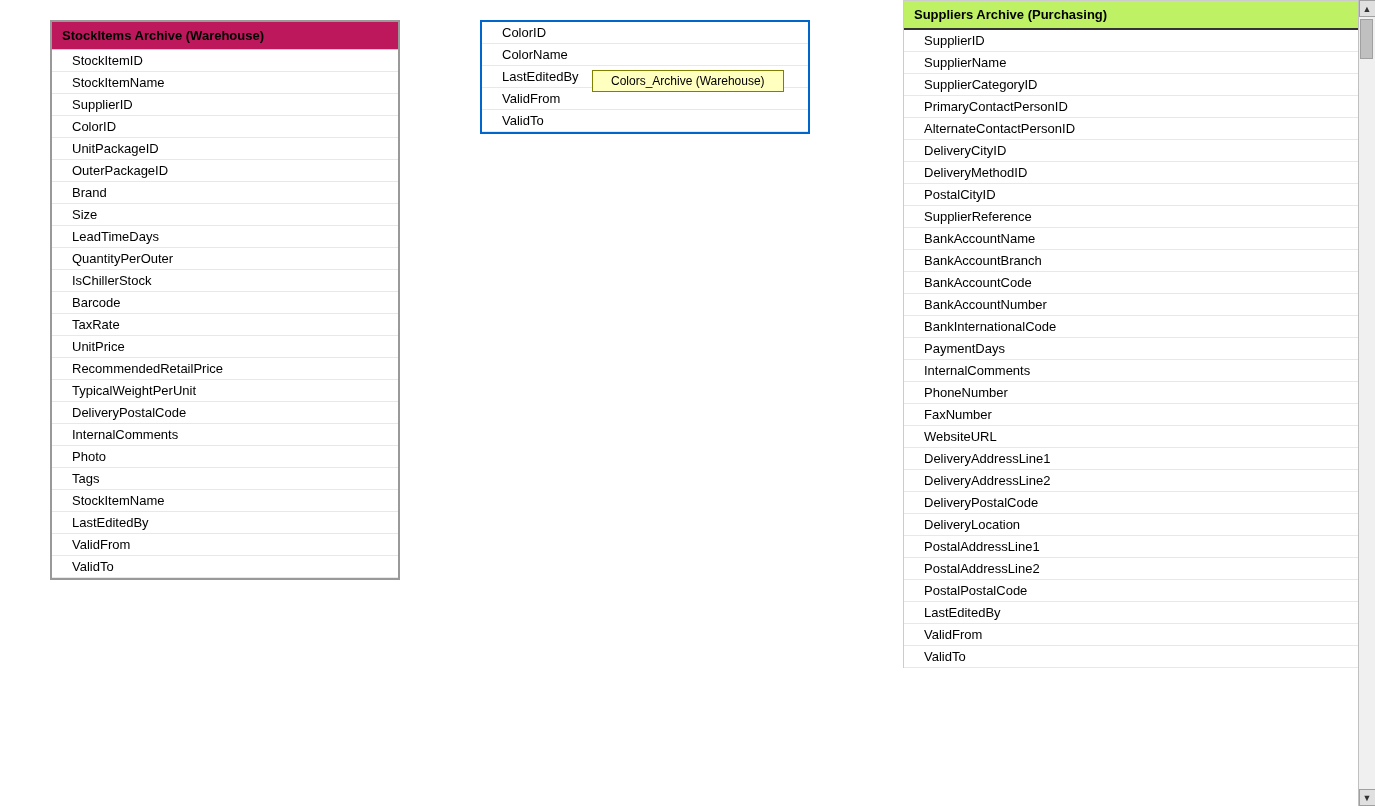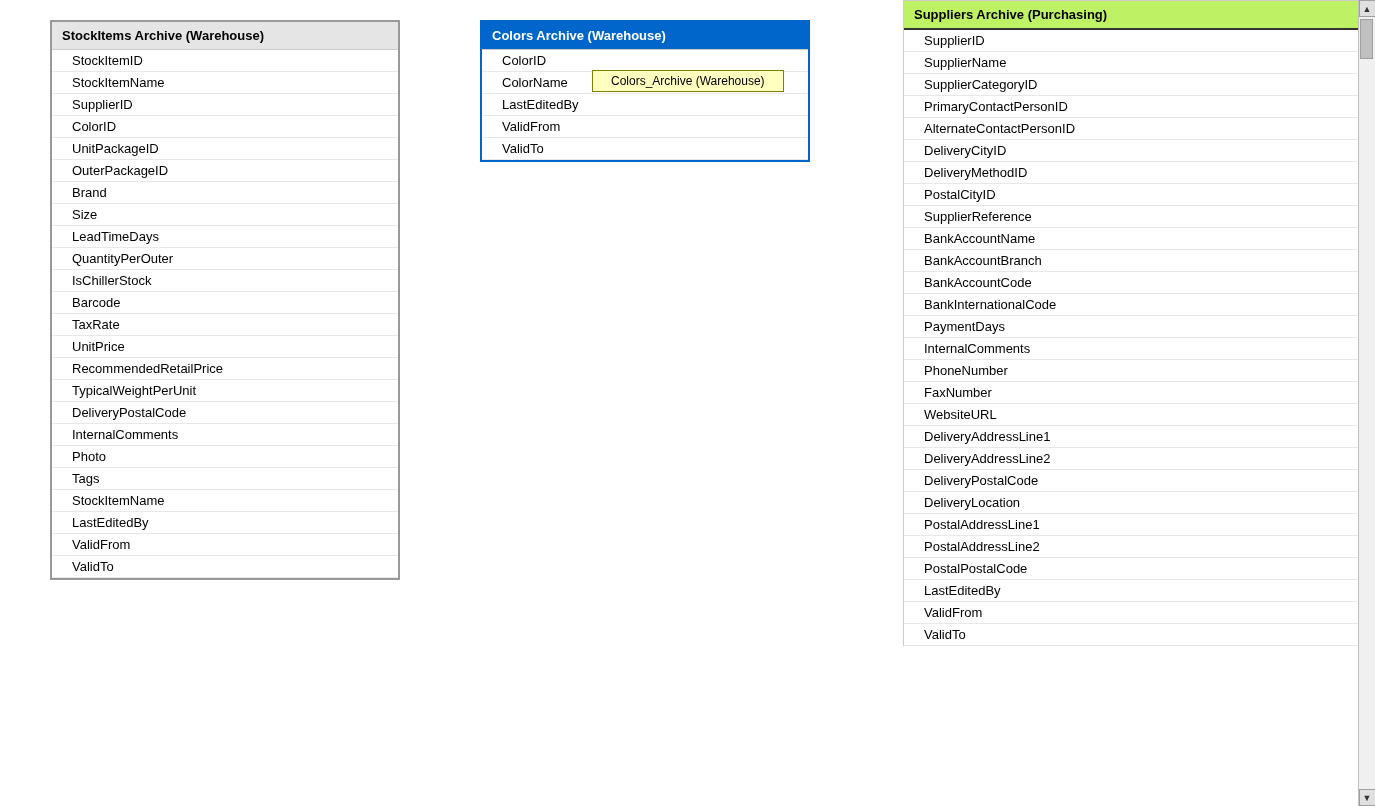--- a/index.html
+++ b/index.html
@@ -88,21 +88,21 @@
     }
 
     .db-table.selected {
       border: 2px solid #0066cc;
     }
 
     .db-table-header {
       padding: 6px 10px;
       font-weight: bold;
       font-size: 13px;
-      background: #e5e5e5;
+      background: #be185d;
       border-bottom: 1px solid #cccccc;
       cursor: move;
     }
 
     .db-table.selected .db-table-header {
       background: #0066cc;
       color: #ffffff;
     }
 
     .db-table-body {
@@ -186,21 +186,20 @@
           <div class="db-field">Photo</div>
           <div class="db-field">Tags</div>
           <div class="db-field">StockItemName</div>
           <div class="db-field">LastEditedBy</div>
           <div class="db-field">ValidFrom</div>
           <div class="db-field">ValidTo</div>
         </div>
     </div>
 
     <div class="db-table selected" style="left: 480px; top: 20px; width: 330px;">
-      <div class="db-table-header">Colors Archive (Warehouse)</div>
       <div class="db-table-body">
 
       <div class="db-field" style="color: rgb(0, 0, 0);">ColorID</div>
           <div class="db-field" style="color: rgb(0, 0, 0);">ColorName</div>
           <div class="db-field" style="color: rgb(0, 0, 0);">LastEditedBy</div>
           <div class="db-field" style="color: rgb(0, 0, 0);">ValidFrom</div>
           <div class="db-field" style="color: rgb(0, 0, 0);">ValidTo</div>
         </div>
 
       <div class="tooltip" style="top: 48px; left: 110px;">Colors_Archive (Warehouse)</div>
@@ -215,20 +214,21 @@
           <div class="suppliers-field">SupplierCategoryID</div>
           <div class="suppliers-field">PrimaryContactPersonID</div>
           <div class="suppliers-field">AlternateContactPersonID</div>
           <div class="suppliers-field">DeliveryCityID</div>
           <div class="suppliers-field">DeliveryMethodID</div>
           <div class="suppliers-field">PostalCityID</div>
           <div class="suppliers-field">SupplierReference</div>
           <div class="suppliers-field">BankAccountName</div>
           <div class="suppliers-field">BankAccountBranch</div>
           <div class="suppliers-field">BankAccountCode</div>
+          <div class="suppliers-field">BankAccountNumber</div>
           <div class="suppliers-field">BankInternationalCode</div>
           <div class="suppliers-field">PaymentDays</div>
           <div class="suppliers-field">InternalComments</div>
           <div class="suppliers-field">PhoneNumber</div>
           <div class="suppliers-field">FaxNumber</div>
           <div class="suppliers-field">WebsiteURL</div>
           <div class="suppliers-field">DeliveryAddressLine1</div>
           <div class="suppliers-field">DeliveryAddressLine2</div>
           <div class="suppliers-field">DeliveryPostalCode</div>
           <div class="suppliers-field">DeliveryLocation</div>

